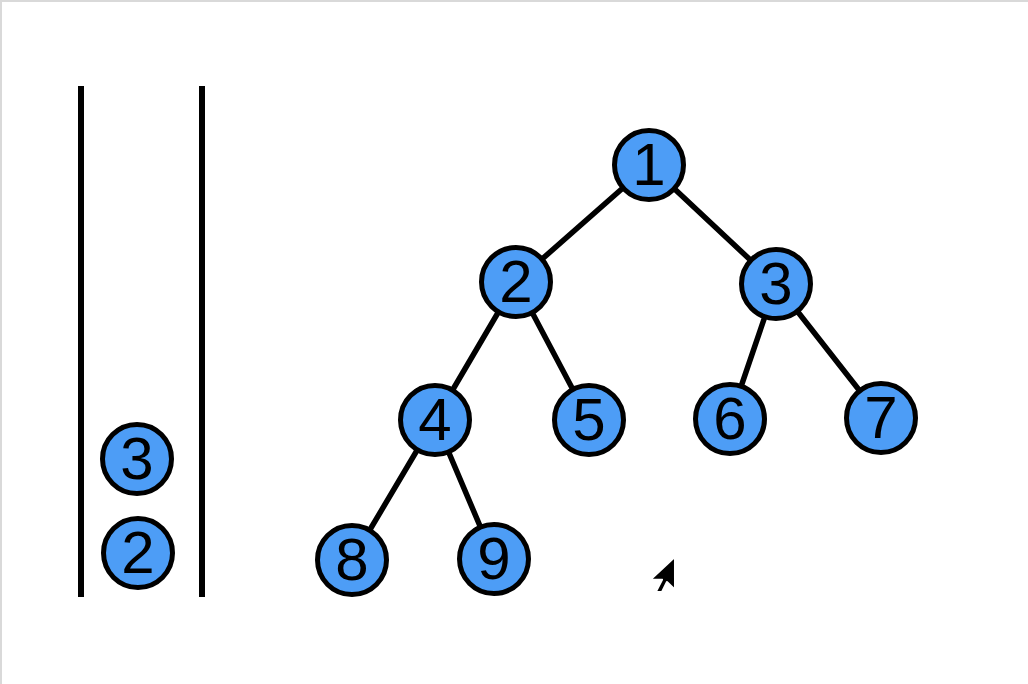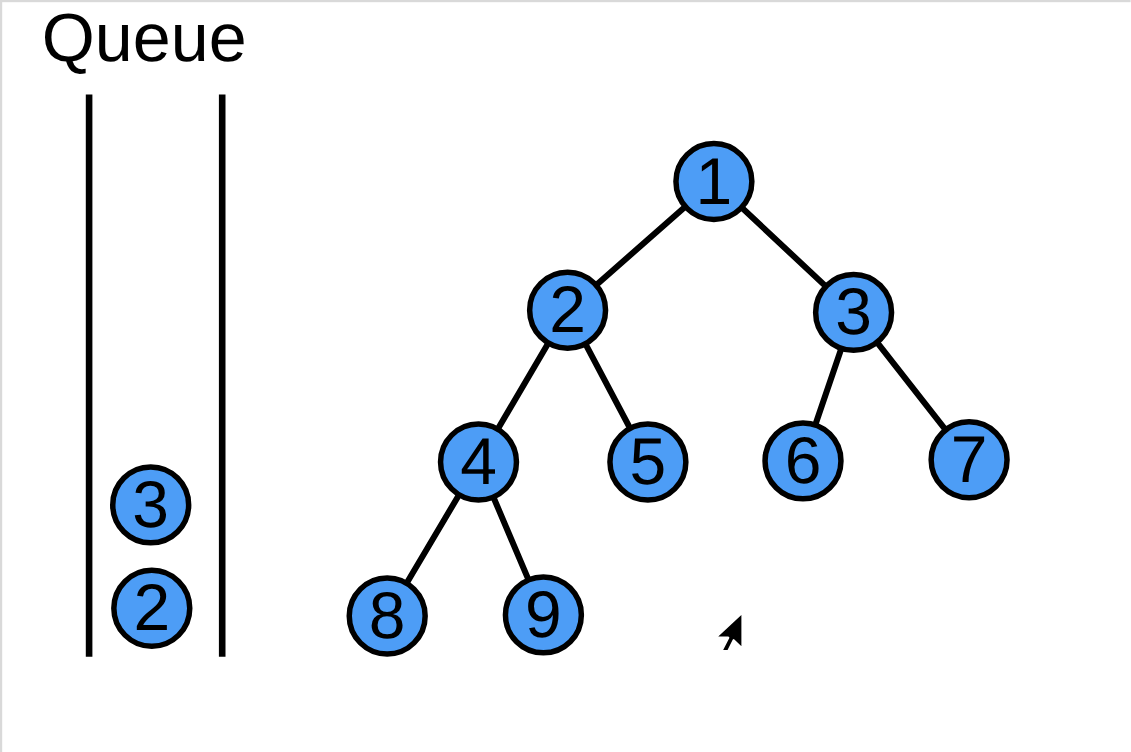--- a/index.html
+++ b/index.html
@@ -22,21 +22,20 @@
     display:flex;align-items:center;justify-content:center;
     font-size:60px;line-height:1;color:#000;z-index:2;user-select:none;
   }
   svg.cursor{position:absolute;z-index:3;}
 </style>
 </head>
 <body>
 
 <div class="stage">
 
-  <div class="queue-label">Queue</div>
 
   <svg class="lines" width="1028" height="684" viewBox="0 0 1028 684">
 
     <line x1="79" y1="84" x2="79" y2="595" stroke="#000" stroke-width="6"></line>
     <line x1="200" y1="84" x2="200" y2="595" stroke="#000" stroke-width="6"></line>
 
     <line x1="647" y1="163" x2="514" y2="280" stroke="#000" stroke-width="5.5" stroke-linecap="round"></line>
     <line x1="647" y1="163" x2="774" y2="282" stroke="#000" stroke-width="5.5" stroke-linecap="round"></line>
     <line x1="514" y1="280" x2="433" y2="418" stroke="#000" stroke-width="5.5" stroke-linecap="round"></line>
     <line x1="514" y1="280" x2="587" y2="418" stroke="#000" stroke-width="5.5" stroke-linecap="round"></line>

